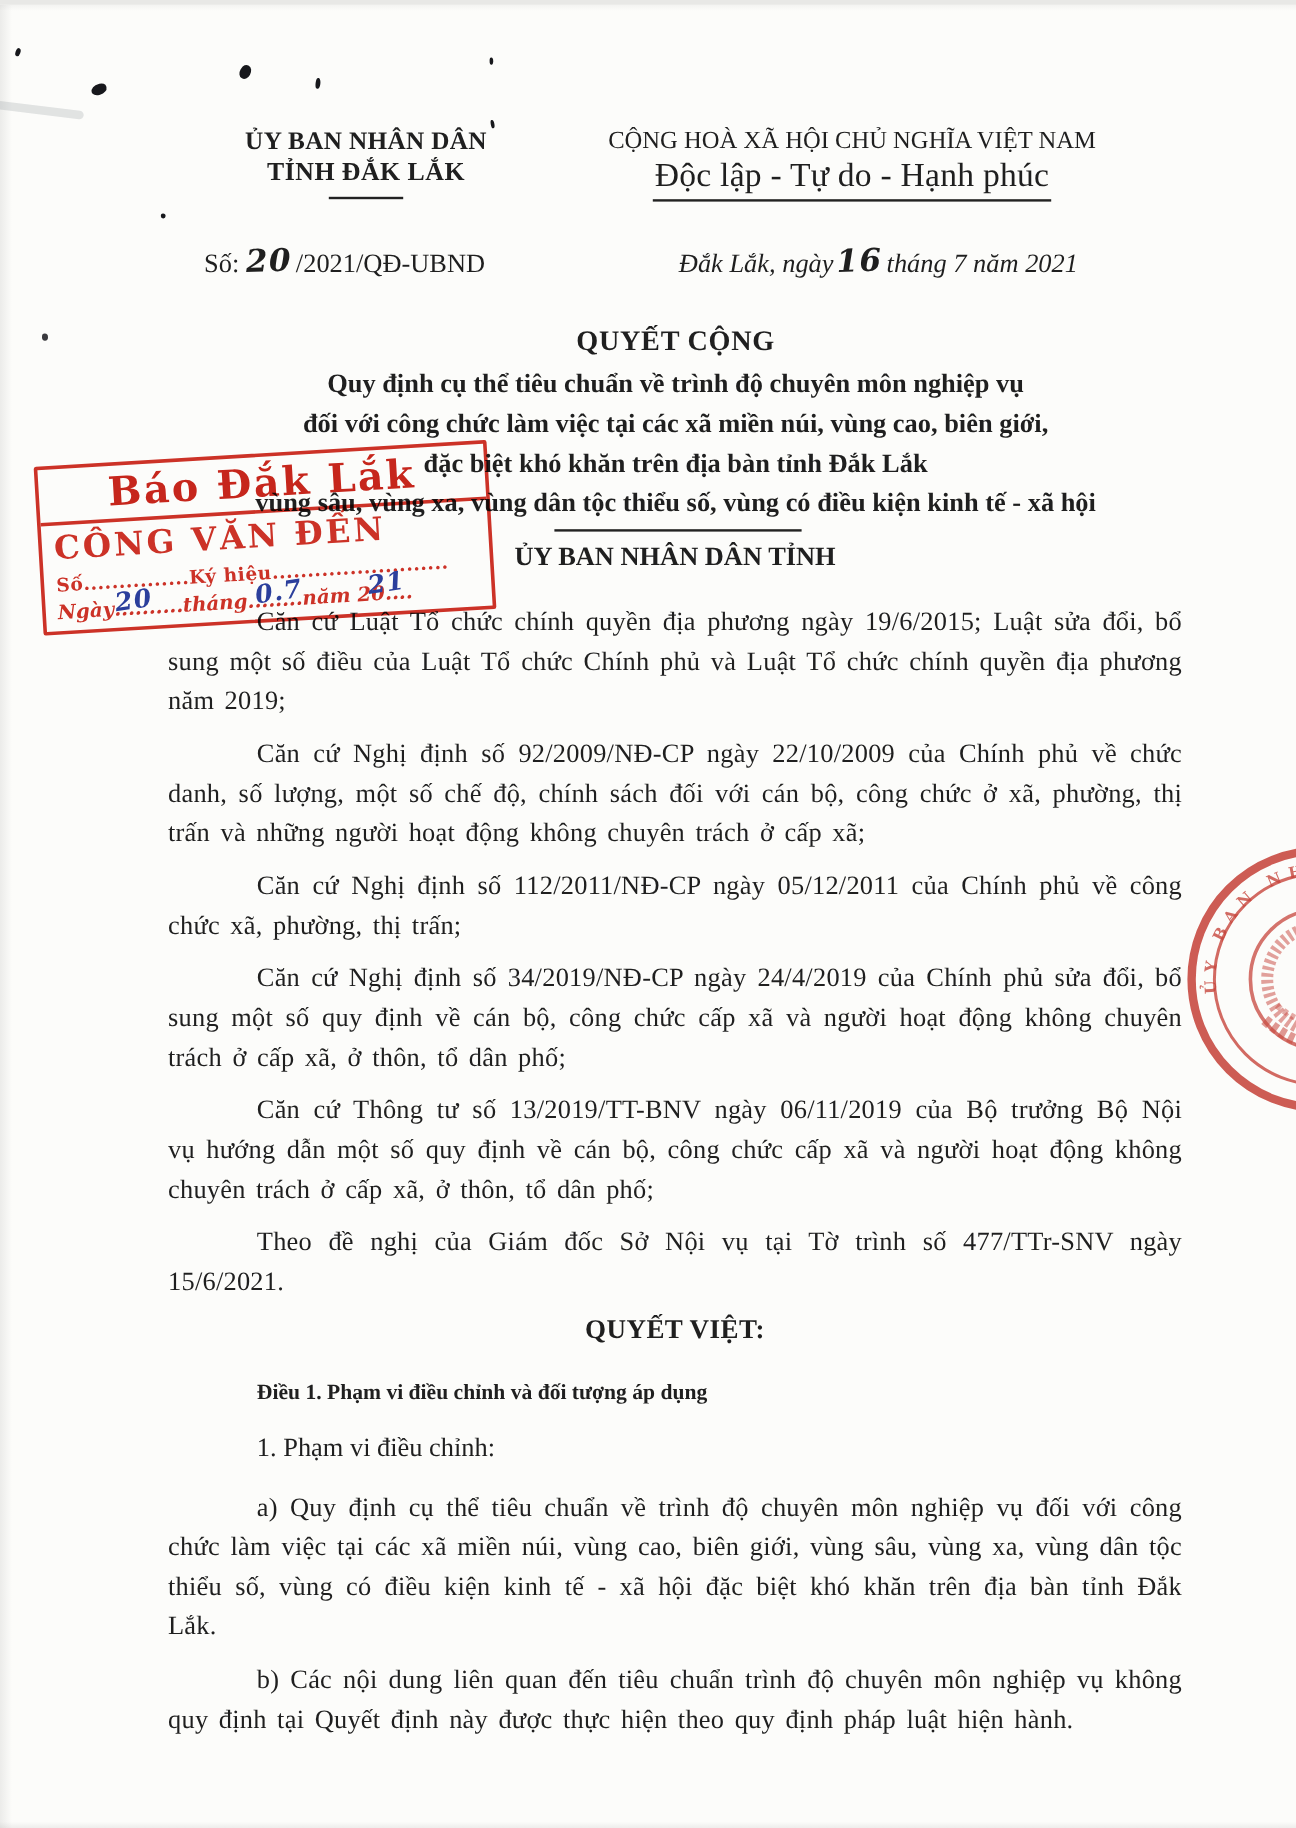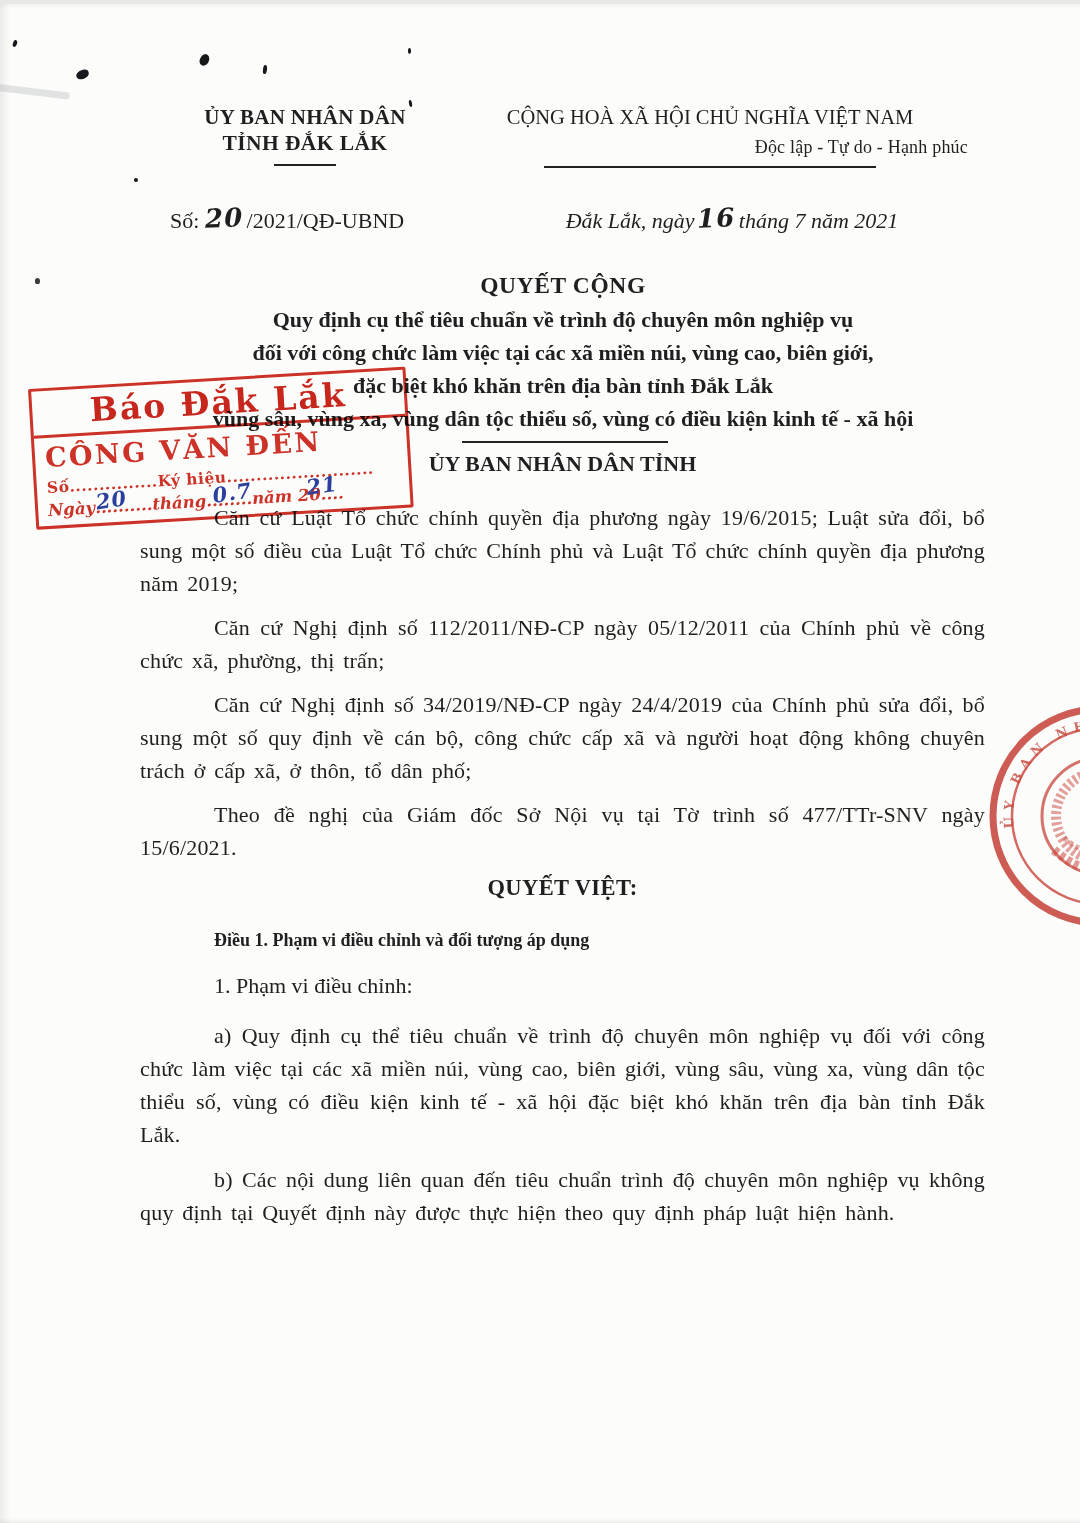--- a/index.html
+++ b/index.html
@@ -23,21 +23,21 @@
   .s7 { left:134px; top:174px; width:4px;  height:4px; }
   .s8 { left:35px;  top:274px; width:5px;  height:6px;  opacity:.85; }
 
   
   .header-left  { position:absolute; left:163px; top:100px; width:284px; text-align:center; font-weight:700; }
   .header-left .l1 { font-size:21px; line-height:26px; letter-spacing:.3px; }
   .header-left .l2 { font-size:21.5px; line-height:27px; letter-spacing:.4px; }
   .rule-sm { width:62px;  border-top:2.5px solid #222; margin:7px auto 0; }
   .header-right { position:absolute; left:452px; top:100px; width:516px; text-align:center; font-weight:400; }
   .header-right .l1 { font-size:20.5px; line-height:26px; }
-  .header-right .l2 { font-size:18px;  line-height:28px; margin-top:3px; letter-spacing:.2px;text-align:right; }
+  .header-right .l2 { font-size:28px;  line-height:28px; margin-top:3px; letter-spacing:.2px; }
   .rule-md { width:332px; border-top:2.5px solid #222; margin:5px auto 0; }
 
   .so-line   { position:absolute; left:170px; top:200px; font-size:22px; }
   .hw-black  { font-family:"DejaVu Serif", serif; font-style:italic; font-weight:700; font-size:26px; letter-spacing:1px; display:inline-block; transform:rotate(-2deg); margin:0 3px 0 6px; position:relative; top:-1px; }
   .date-line { position:absolute; left:512px; top:200px; width:440px; text-align:center; font-style:italic; font-size:22px; }
   .date-line .hw-black { margin:0 4px 0 2px; }
 
   
   .title-block { position:absolute; left:118px; top:266px; width:890px; text-align:center; font-weight:700; }
   .doc-type { font-size:23.5px; line-height:30px; letter-spacing:.6px; margin-bottom:3px; }
@@ -126,22 +126,24 @@
     <div class="st-sub">CÔNG VĂN ĐẾN</div>
     <div class="st-line3">Số...............Ký hiệu.........................</div>
     <div class="st-line4">
       <span>Ngày</span><span class="slot"><i class="hw">20</i><span>..........</span></span><span>tháng.</span><span class="slot"><i class="hw">0.7</i><span>.......</span></span><span>năm 20</span><span class="slot"><i class="hw hw-yr">21</i><span>....</span></span>
     </div>
   </div>
 
   <div class="flow">
     <div class="authority">ỦY BAN NHÂN DÂN TỈNH</div>
     <p class="p">Căn cứ Luật Tổ chức chính quyền địa phương ngày 19/6/2015; Luật sửa đổi, bổ sung một số điều của Luật Tổ chức Chính phủ và Luật Tổ chức chính quyền địa phương năm 2019;</p>
+    <p class="p">Căn cứ Nghị định số 92/2009/NĐ-CP ngày 22/10/2009 của Chính phủ về chức danh, số lượng, một số chế độ, chính sách đối với cán bộ, công chức ở xã, phường, thị trấn và những người hoạt động không chuyên trách ở cấp xã;</p>
     <p class="p">Căn cứ Nghị định số 112/2011/NĐ-CP ngày 05/12/2011 của Chính phủ về công chức xã, phường, thị trấn;</p>
     <p class="p">Căn cứ Nghị định số 34/2019/NĐ-CP ngày 24/4/2019 của Chính phủ sửa đổi, bổ sung một số quy định về cán bộ, công chức cấp xã và người hoạt động không chuyên trách ở cấp xã, ở thôn, tổ dân phố;</p>
+    <p class="p">Căn cứ Thông tư số 13/2019/TT-BNV ngày 06/11/2019 của Bộ trưởng Bộ Nội vụ hướng dẫn một số quy định về cán bộ, công chức cấp xã và người hoạt động không chuyên trách ở cấp xã, ở thôn, tổ dân phố;</p>
     <p class="p">Theo đề nghị của Giám đốc Sở Nội vụ tại Tờ trình số 477/TTr-SNV ngày 15/6/2021.</p>
     <div class="decision">QUYẾT VIỆT:</div>
     <p class="article-h">Điều 1. Phạm vi điều chỉnh và đối tượng áp dụng</p>
     <p class="clause">1. Phạm vi điều chỉnh:</p>
     <p class="point">a) Quy định cụ thể tiêu chuẩn về trình độ chuyên môn nghiệp vụ đối với công chức làm việc tại các xã miền núi, vùng cao, biên giới, vùng sâu, vùng xa, vùng dân tộc thiểu số, vùng có điều kiện kinh tế - xã hội đặc biệt khó khăn trên địa bàn tỉnh Đắk Lắk.</p>
     <p class="point">b) Các nội dung liên quan đến tiêu chuẩn trình độ chuyên môn nghiệp vụ không quy định tại Quyết định này được thực hiện theo quy định pháp luật hiện hành.</p>
   </div>
 
   <svg class="seal" width="170" height="240" viewBox="0 0 170 240">
     <g fill="none" stroke="#c5362c">

